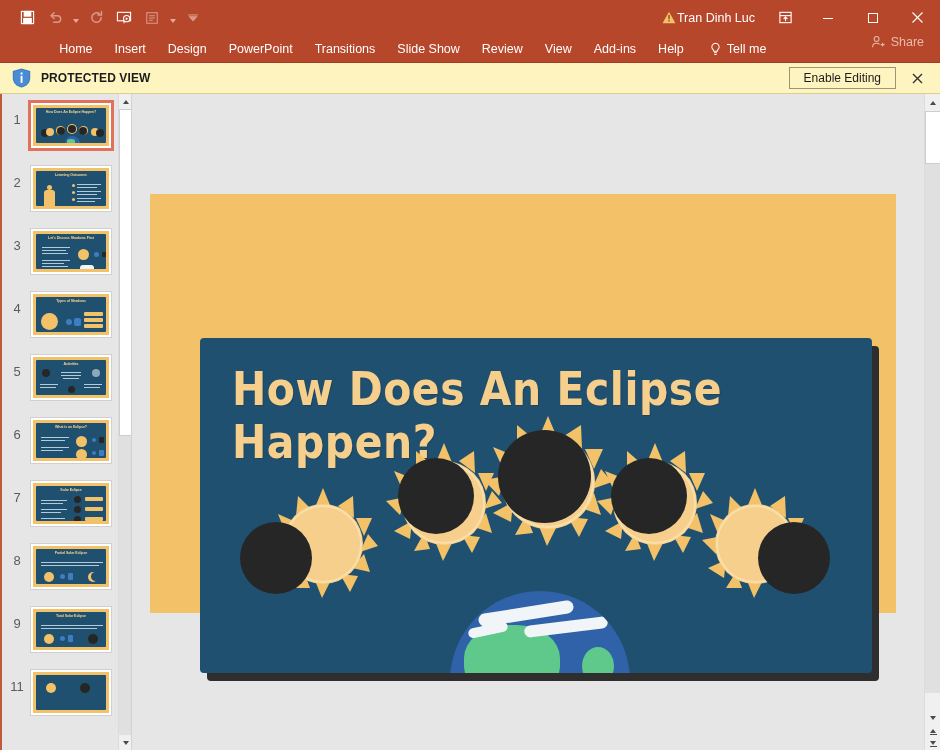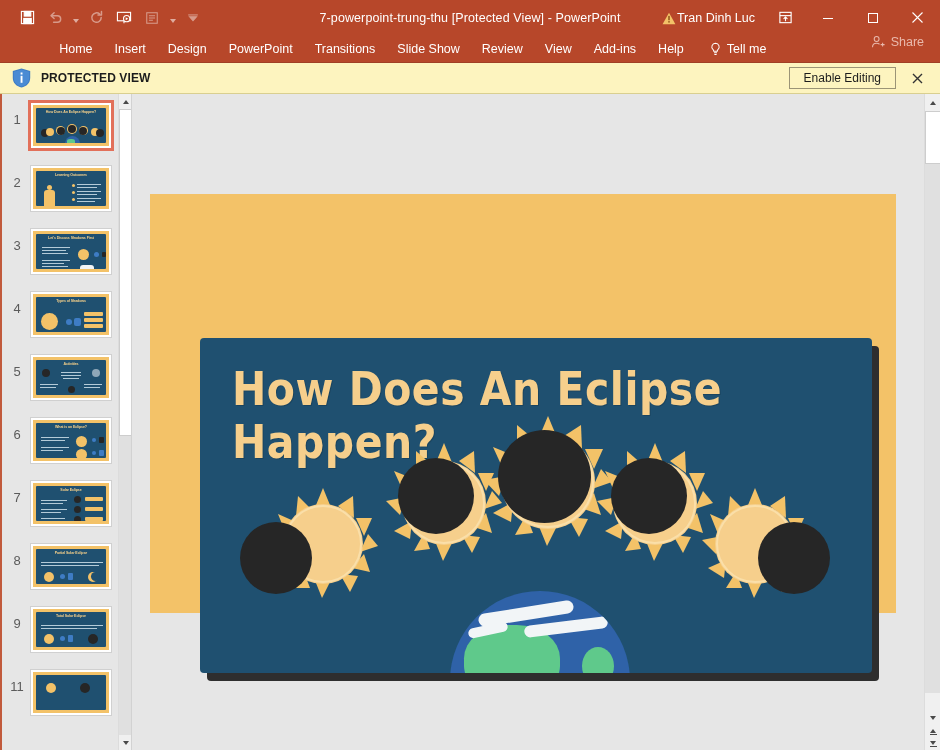--- a/index.html
+++ b/index.html
@@ -31,21 +31,21 @@
   }
   .title-text {
     position:absolute; left:0; right:0; text-align:center;
     color:#ffffff; font-size:12.5px; letter-spacing:0.1px;
     pointer-events:none;
   }
   .title-right {
     margin-left:auto; display:flex; align-items:center; height:100%;
   }
   .acct {
-    display:flex; align-items:flex-end; gap:1px; color:#fff; font-size:12.5px;
+    display:flex; align-items:center; gap:1px; color:#fff; font-size:12.5px;
     padding:0 10px; z-index:2;
   }
   .warn-tri { width:14px; height:13px; }
   .ribbon-display {
     width:40px; height:35px; display:flex; align-items:center; justify-content:center; z-index:2;
   }
   .wbtn {
     width:45px; height:35px; display:flex; align-items:center; justify-content:center;
     color:#fff; z-index:2;
   }
@@ -249,21 +249,20 @@
       </div>
 
     <div class="qat-btn dim">
       <svg width="14" height="14" viewBox="0 0 16 16" fill="none" stroke="#fff" stroke-width="1.2">
         <path d="M2.5 4.5 H13.5"></path>
         <path d="M4 6.5 L8 11 L12 6.5 Z" fill="#fff"></path>
       </svg>
     </div>
   </div>
 
-  <div class="title-text">7-powerpoint-trung-thu [Protected View]  -  PowerPoint</div>
 
   <div class="title-right">
     <div class="acct">
       <svg class="warn-tri" viewBox="0 0 16 15">
         <path d="M8 0.8 L15.4 14 H0.6 Z" fill="#f3c268"></path>
         <rect x="7.2" y="4.5" width="1.6" height="5" fill="#8a4a12"></rect>
         <rect x="7.2" y="10.5" width="1.6" height="1.7" fill="#8a4a12"></rect>
       </svg>
       <span>Tran Dinh Luc</span>
     </div>

